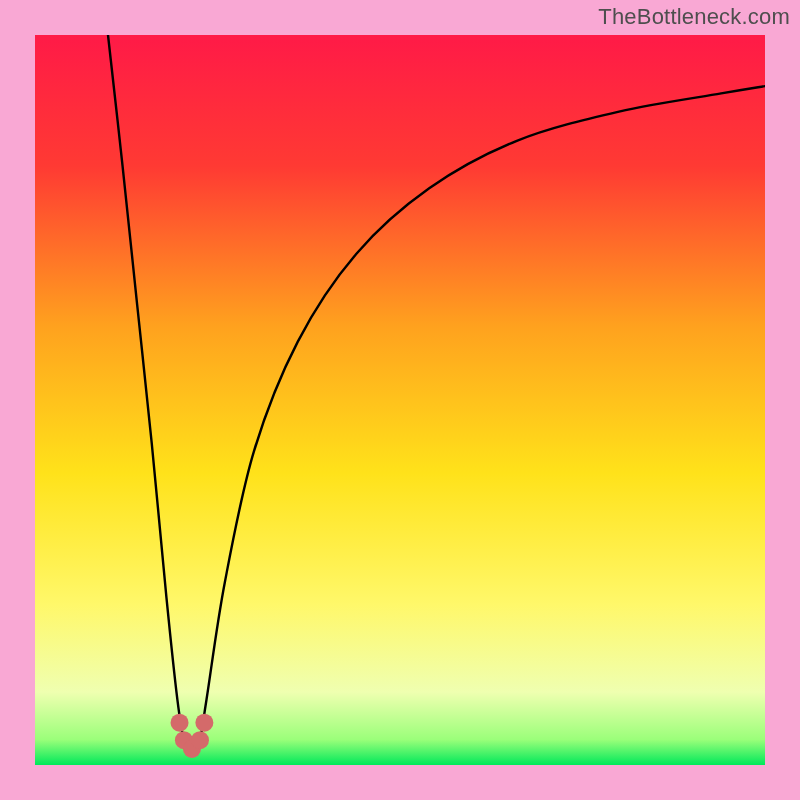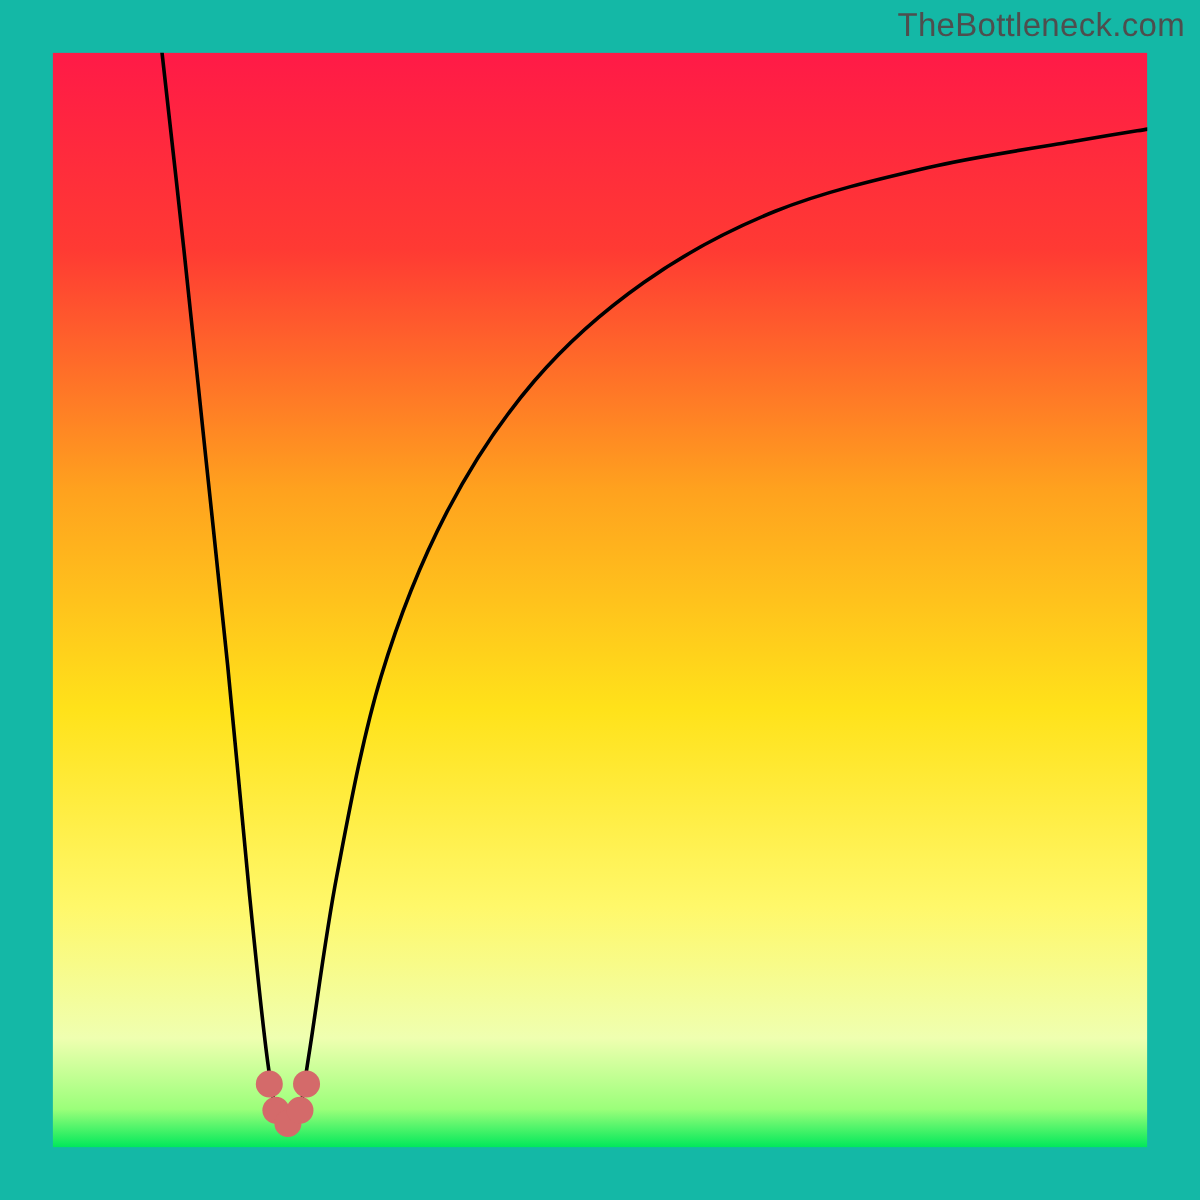--- a/index.html
+++ b/index.html
@@ -10,21 +10,21 @@
     overflow: hidden;
     background: #000;
     font-family: Arial, Helvetica, sans-serif;
   }
   .frame {
     position: absolute;
     left: 0;
     top: 0;
     width: 800px;
     height: 800px;
-    background: #14b8a6;
+    background: #f9a8d4;
   }
   .plot {
     position: absolute;
     left: 35px;
     top: 35px;
     width: 730px;
     height: 730px;
     overflow: hidden;
   }
   .watermark {

